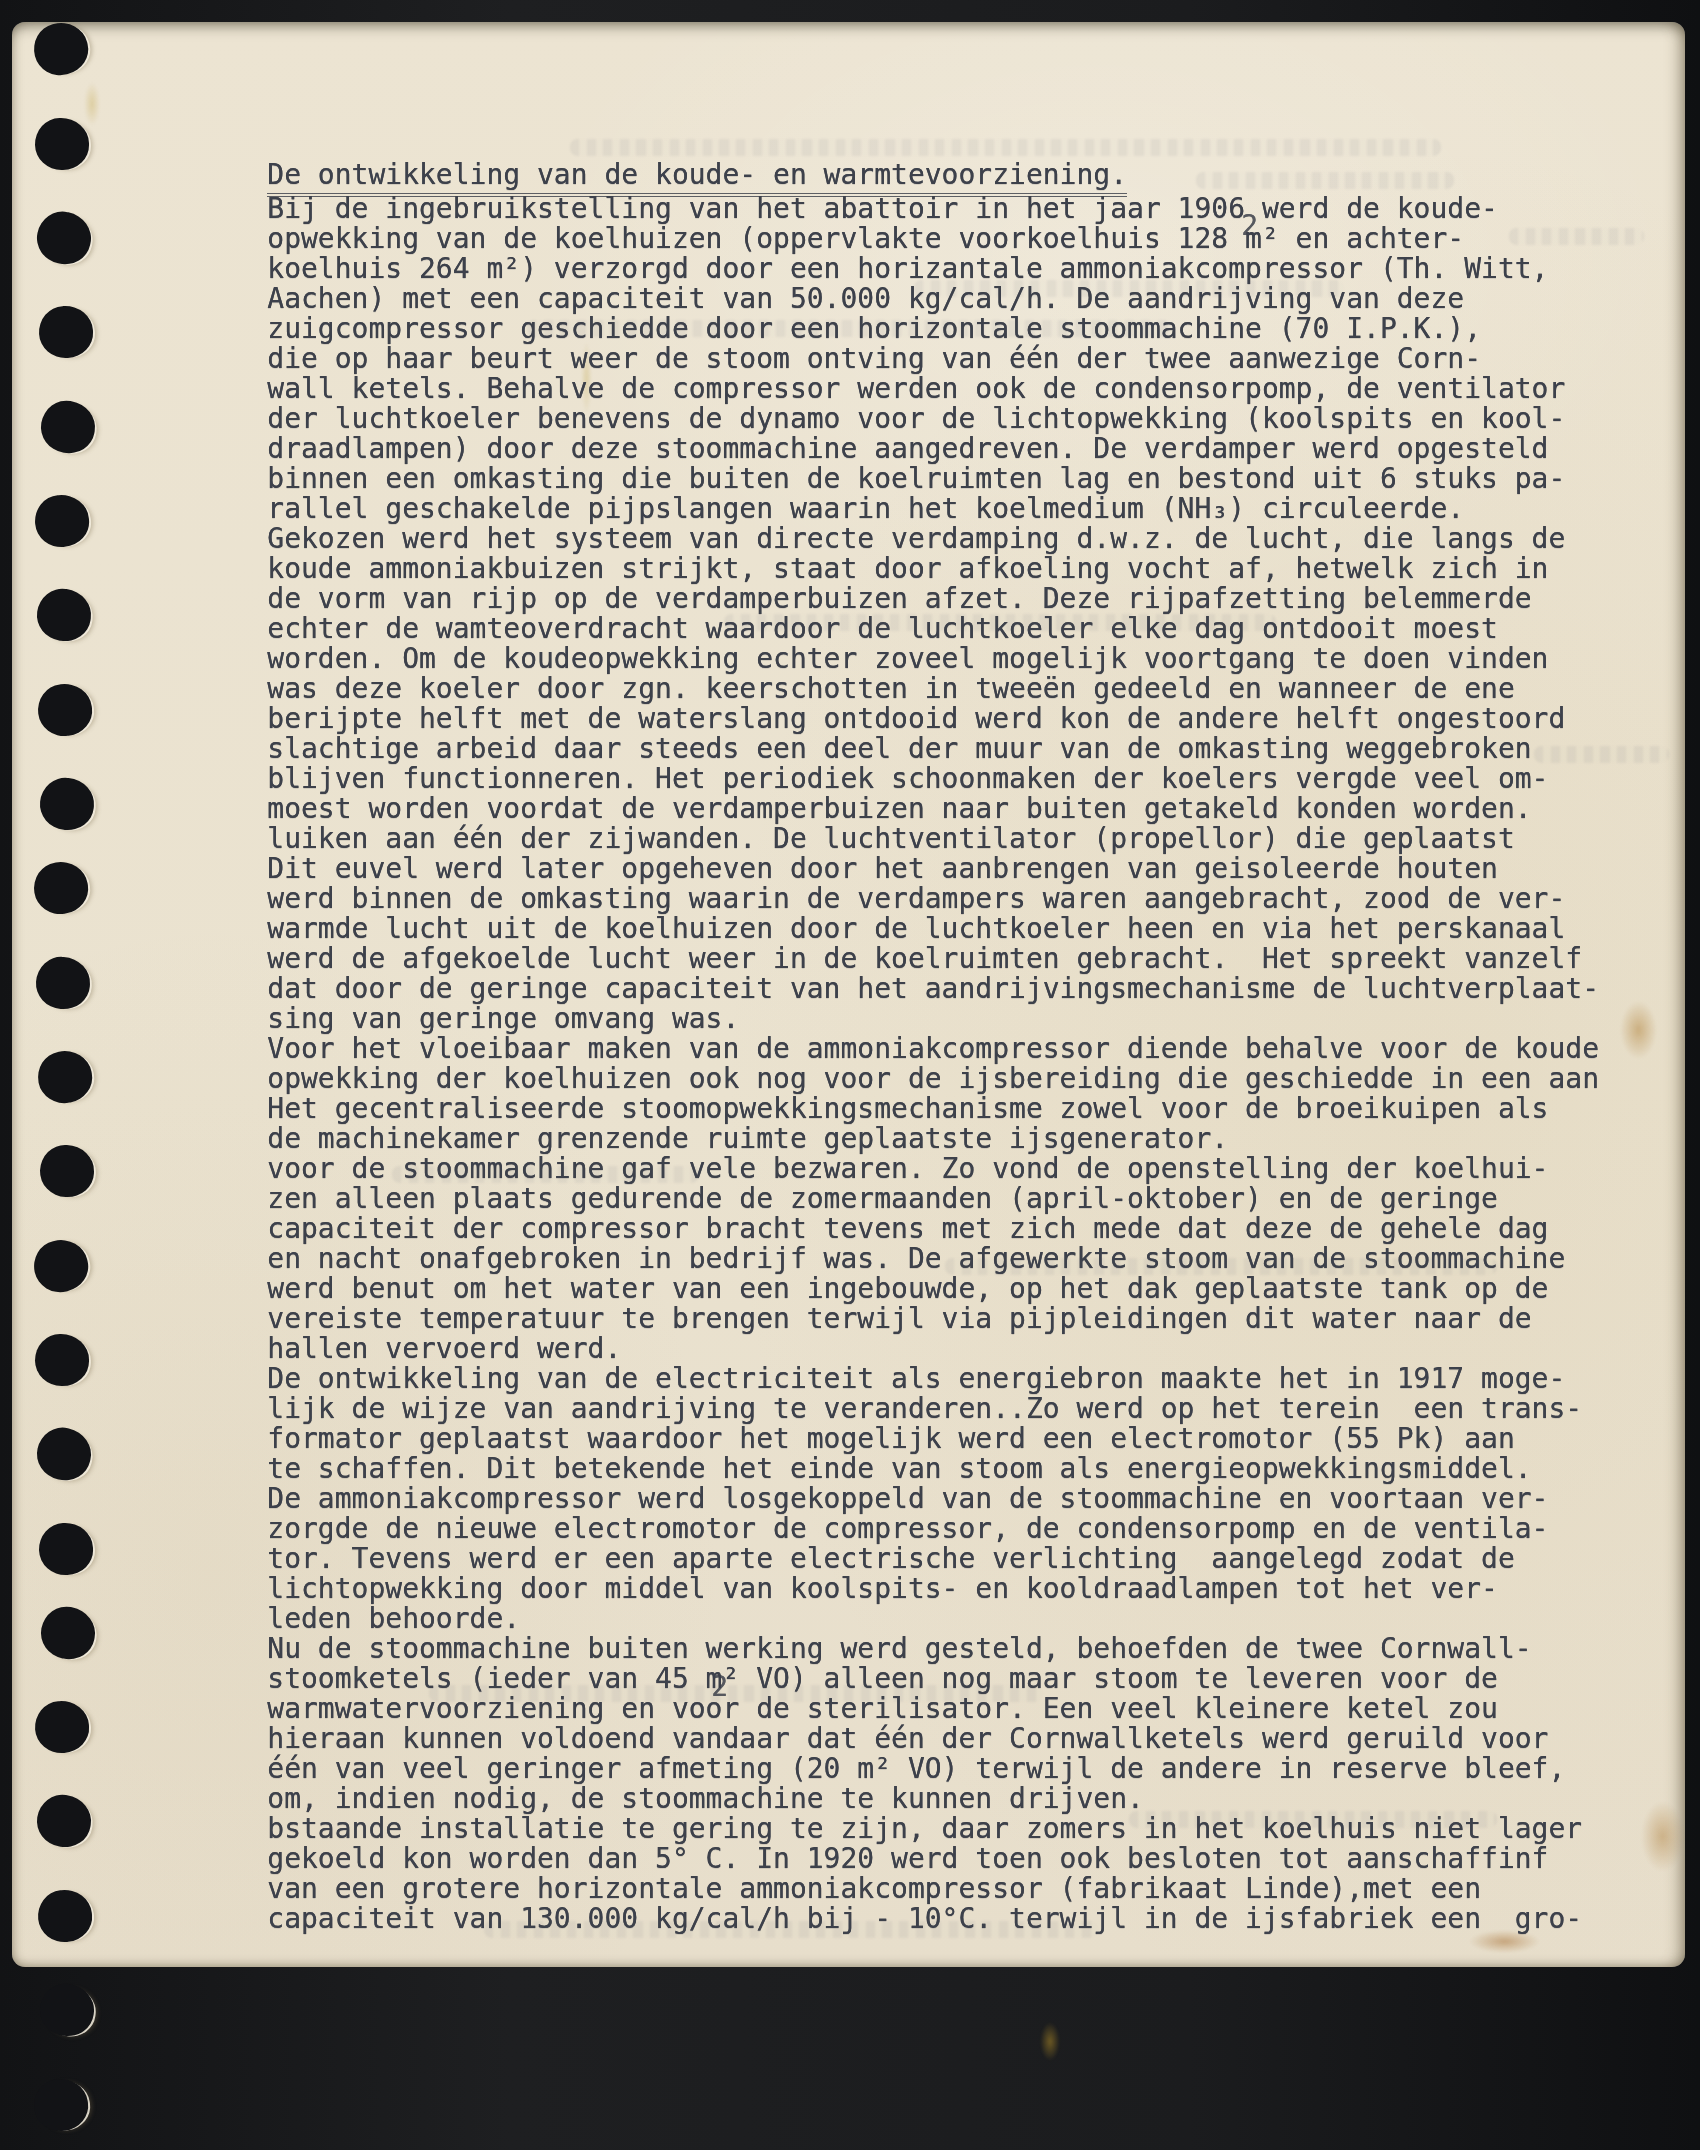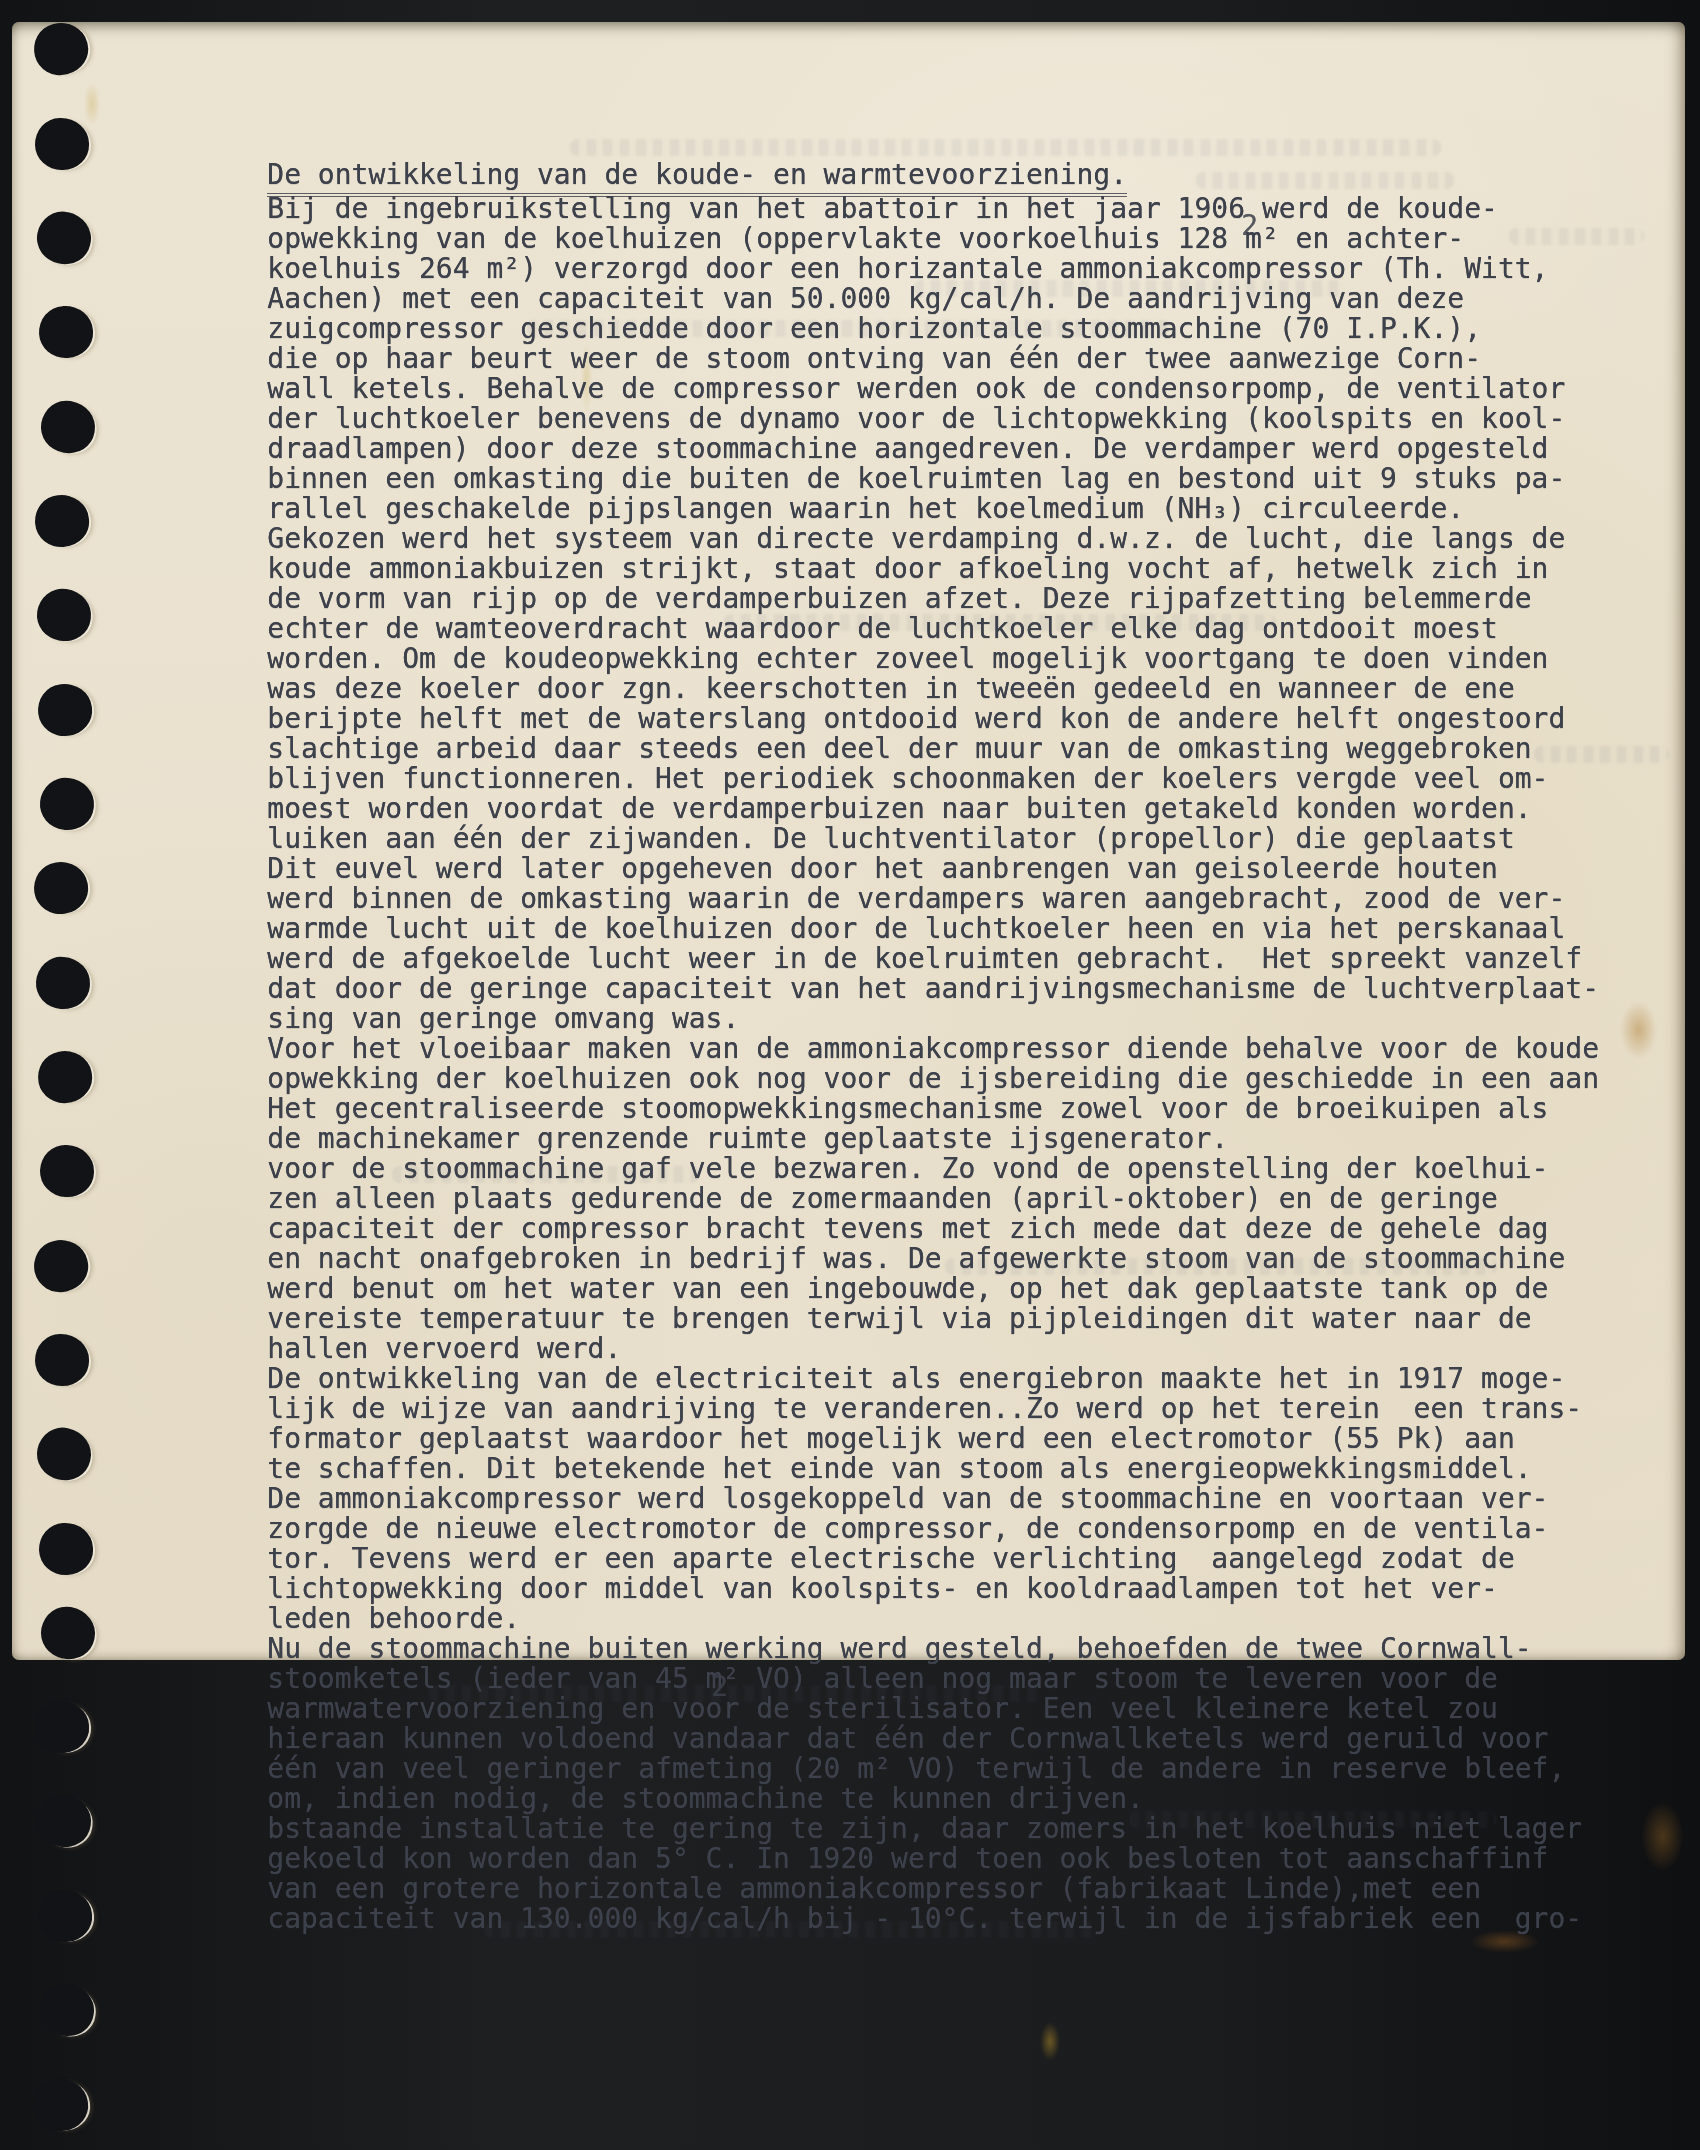--- a/index.html
+++ b/index.html
@@ -9,33 +9,33 @@
     --hole:#121316;
   }
   html,body{margin:0;padding:0;}
   body{
     width:1701px;height:2151px;position:relative;overflow:hidden;
     font-family:"DejaVu Sans Mono","Liberation Mono",monospace;
     background:linear-gradient(90deg,#121315,#1e1f21 30%,#1b1c1e 70%,#0f1012);
   }
   .scan{position:absolute;inset:0;}
   .paper{
-    position:absolute;left:12.3px;top:22px;width:1673px;height:1638px;
+    position:absolute;left:12.3px;top:22px;width:1673px;height:1945px;
     background:
       radial-gradient(982px 614px at 65% 12%, rgba(255,255,255,.16), transparent 60%),
       radial-gradient(1104px 1473px at 85% 55%, rgba(190,165,110,.10), transparent 65%),
       radial-gradient(859px 1104px at 12% 80%, rgba(180,160,115,.08), transparent 60%),
       linear-gradient(180deg,#ece4d2 0%, #eae2cf 55%, #e7decb 100%);
     background-color:var(--paper);
     box-shadow:
       inset -12.3px 0 14.7px -7.4px rgba(70,60,35,.45),
       inset 8.6px 0 11px -7.4px rgba(70,60,35,.30),
       inset 0 11px 13.5px -7.4px rgba(40,35,20,.50),
       inset 0 -8.6px 11px -7.4px rgba(70,60,35,.35);
-    border-radius:7px;
+    border-radius:13px;
   }
   .hole{
     position:absolute;width:54px;height:52px;background:var(--hole);
     border-radius:47% 53% 50% 50% / 52% 50% 48% 50%;
     box-shadow:
       3.1px 1.2px 0 -1.2px rgba(246,240,226,.85),
       5.5px 1.8px 4.3px -1.8px rgba(120,105,75,.35);
   }
   .text-block{
     position:absolute;left:255px;top:136px;color:var(--ink);
@@ -121,21 +121,21 @@
       <div class="lines" id="lines">
           <div class="line">Bij de ingebruikstelling van het abattoir in het jaar 1906 werd de koude-</div>
           <div class="line">opwekking van de koelhuizen (oppervlakte voorkoelhuis 128 m² en achter-</div>
           <div class="line">koelhuis 264 m²) verzorgd door een horizantale ammoniakcompressor (Th. Witt,</div>
           <div class="line">Aachen) met een capaciteit van 50.000 kg/cal/h. De aandrijving van deze</div>
           <div class="line">zuigcompressor geschiedde door een horizontale stoommachine (70 I.P.K.),</div>
           <div class="line">die op haar beurt weer de stoom ontving van één der twee aanwezige Corn-</div>
           <div class="line">wall ketels. Behalve de compressor werden ook de condensorpomp, de ventilator</div>
           <div class="line">der luchtkoeler benevens de dynamo voor de lichtopwekking (koolspits en kool-</div>
           <div class="line">draadlampen) door deze stoommachine aangedreven. De verdamper werd opgesteld</div>
-          <div class="line">binnen een omkasting die buiten de koelruimten lag en bestond uit 9 stuks pa-</div>
+          <div class="line">binnen een omkasting die buiten de koelruimten lag en bestond uit 6 stuks pa-</div>
           <div class="line">rallel geschakelde pijpslangen waarin het koelmedium (NH₃) circuleerde.</div>
           <div class="line">Gekozen werd het systeem van directe verdamping d.w.z. de lucht, die langs de</div>
           <div class="line">koude ammoniakbuizen strijkt, staat door afkoeling vocht af, hetwelk zich in</div>
           <div class="line">de vorm van rijp op de verdamperbuizen afzet. Deze rijpafzetting belemmerde</div>
           <div class="line">echter de wamteoverdracht waardoor de luchtkoeler elke dag ontdooit moest</div>
           <div class="line">worden. Om de koudeopwekking echter zoveel mogelijk voortgang te doen vinden</div>
           <div class="line">was deze koeler door zgn. keerschotten in tweeën gedeeld en wanneer de ene</div>
           <div class="line">berijpte helft met de waterslang ontdooid werd kon de andere helft ongestoord</div>
           <div class="line">slachtige arbeid daar steeds een deel der muur van de omkasting weggebroken</div>
           <div class="line">blijven functionneren. Het periodiek schoonmaken der koelers vergde veel om-</div>

